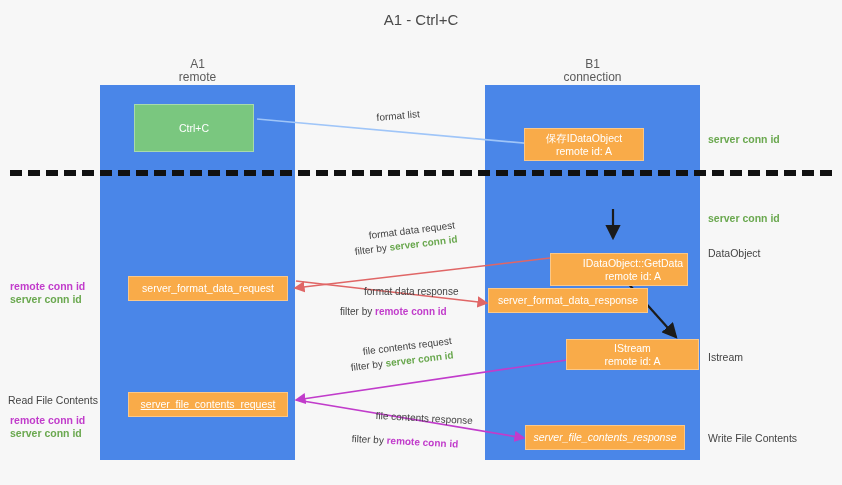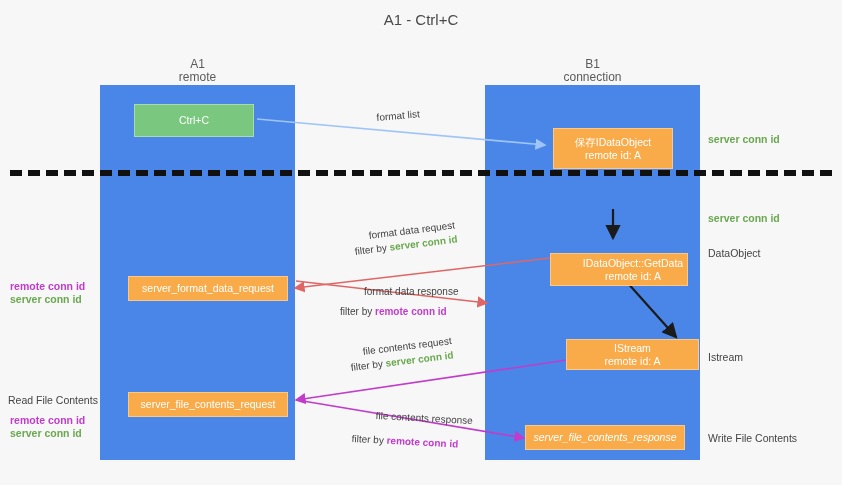--- a/index.html
+++ b/index.html
@@ -106,46 +106,49 @@
 
     <line x1="296" y1="281" x2="487" y2="303" stroke="#e06666" stroke-width="1.6" marker-end="url(#ah-red)"></line>
 
     <line x1="567" y1="360" x2="296" y2="400" stroke="#c13ccb" stroke-width="1.6" marker-end="url(#ah-purple)"></line>
 
     <line x1="297" y1="400" x2="524" y2="438" stroke="#c13ccb" stroke-width="1.6" marker-end="url(#ah-purple)"></line>
   </svg>
 
   <div id="dashline"></div>
 
-  <div class="box green" style="left:134px;top:104px;width:120px;height:33px;text-align:right;">
+  <div class="box green" style="left:134px;top:104px;width:120px;height:48px;text-align:right;">
     <div>Ctrl+C</div>
   </div>
 
-  <div class="box orange" style="left:553px;top:128px;width:120px;height:41px;">
+  <div class="box orange" style="left:524px;top:128px;width:120px;height:33px;">
     <div>保存IDataObject</div>
     <div>remote id: A</div>
   </div>
 
 
   <div class="box orange" style="left:550px;top:253px;width:138px;height:33px;padding-left:28px;">
     <div>IDataObject::GetData</div>
     <div>remote id: A</div>
   </div>
 
   <div class="box orange" style="left:128px;top:276px;width:160px;height:25px;">
     <div>server_format_data_request</div>
   </div>
 
+  <div class="box orange" style="left:488px;top:288px;width:160px;height:25px;">
+    <div>server_format_data_response</div>
+  </div>
 
   <div class="box orange" style="left:566px;top:339px;width:133px;height:31px;">
     <div>IStream</div>
     <div>remote id: A</div>
   </div>
 
-  <div class="box orange" style="left:128px;top:392px;width:160px;height:25px;">
+  <div class="box orange" style="left:128px;top:392px;width:160px;height:25px;text-decoration:underline;">
     <div>server_file_contents_request</div>
   </div>
 
   <div class="box orange" style="left:525px;top:425px;width:160px;height:25px;font-style:italic;">
     <div>server_file_contents_response</div>
   </div>
 
   <div class="side-label green-txt" style="left:708px;top:132px;">server conn id</div>
 
   <div class="side-label green-txt" style="left:708px;top:211px;">server conn id</div>

